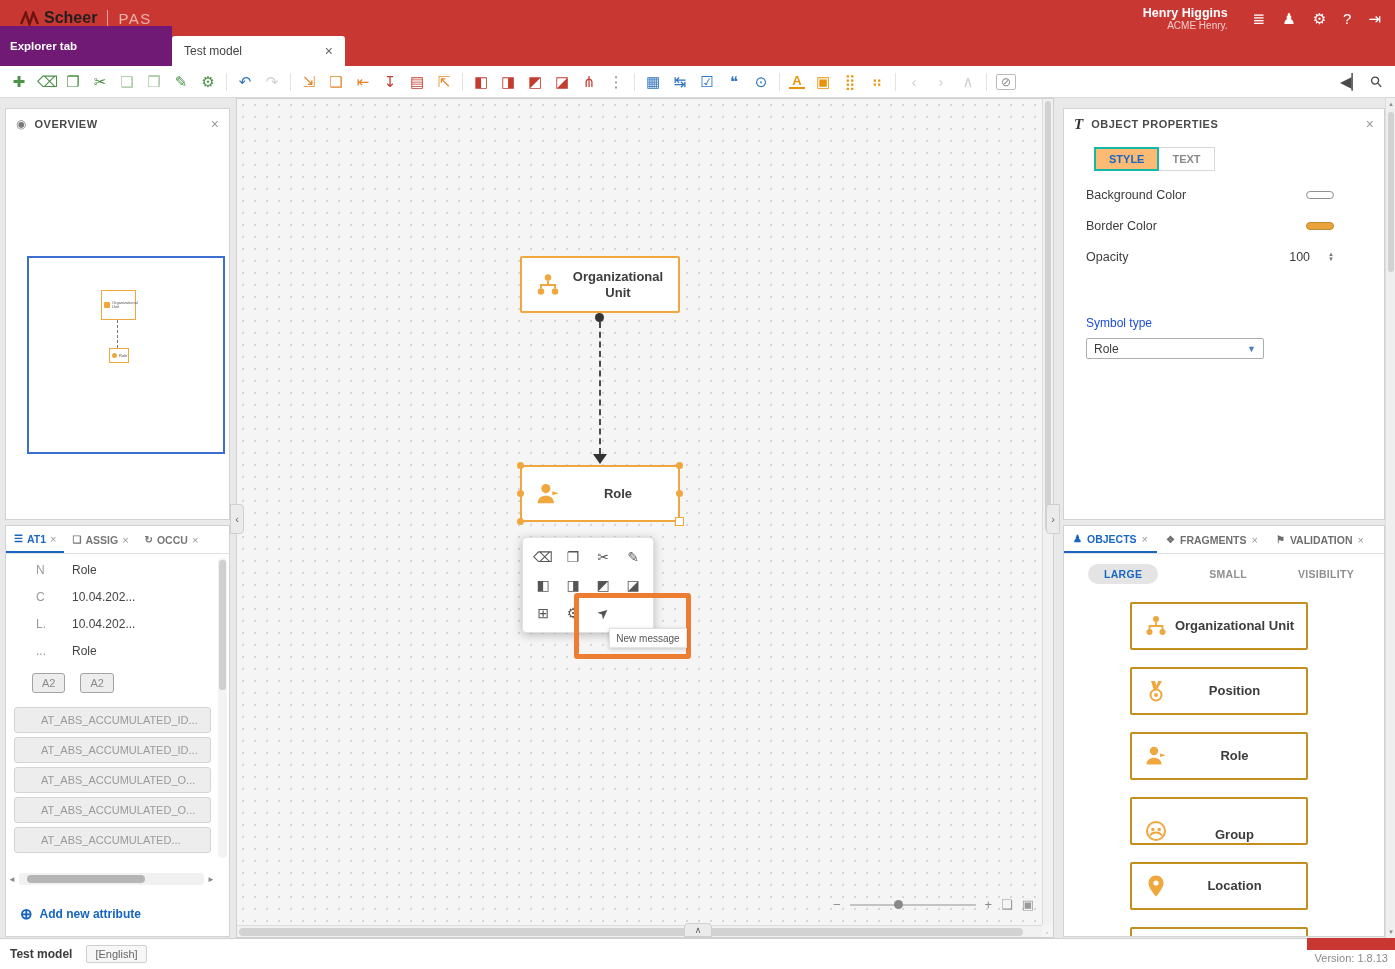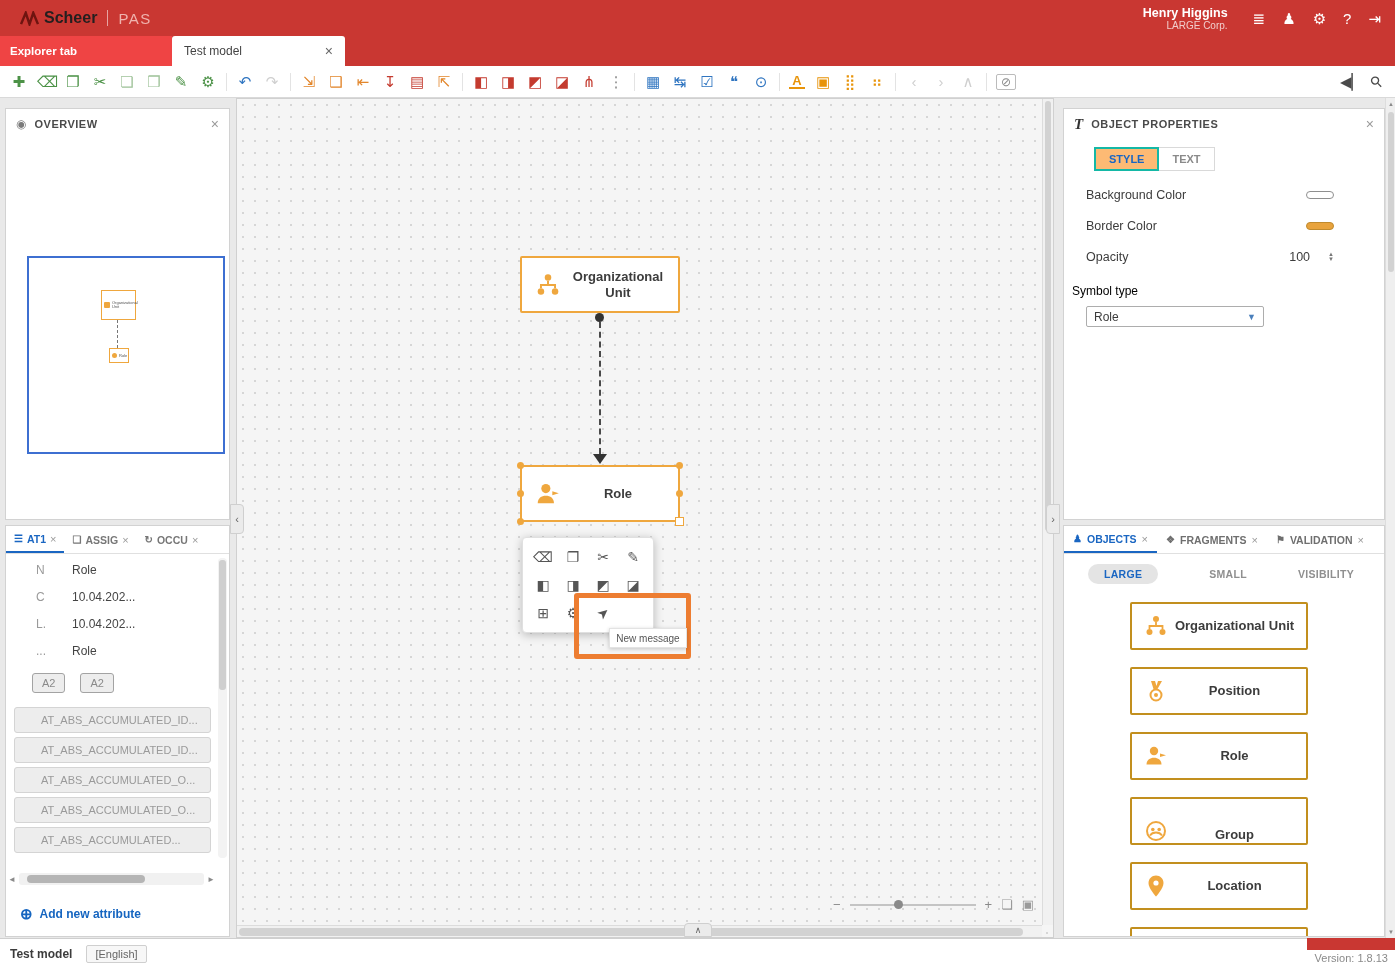--- a/index.html
+++ b/index.html
@@ -15,21 +15,21 @@
   .brand-div { width:1px; height:16px; background:rgba(255,255,255,.55); margin:0 5px; }
   .brand-pas { font-size:15px; color:#efb3ae; letter-spacing:1.5px; }
   .user-area { display:flex; align-items:center; gap:17px; }
   .user-info { text-align:right; margin-right:8px; }
   .user-name { color:#fff; font-weight:bold; font-size:12.5px; }
   .user-org { color:rgba(255,255,255,.75); font-size:10px; }
   .hicon { color:#fff; font-size:15px; line-height:1; cursor:pointer; }
 
   
   .tabbar { position:absolute; left:0; top:36px; width:1395px; height:30px; background:#c93732; display:flex; align-items:flex-end; }
-  .explorer-tab { width:172px; height:30px; background:#ef4444; color:#fff; font-size:11.5px; font-weight:bold;
+  .explorer-tab { width:172px; height:40px; background:#701a75; color:#fff; font-size:11.5px; font-weight:bold;
     display:flex; align-items:center; padding-left:10px; }
   .model-tab { width:173px; height:30px; background:#fff; border-radius:3px 3px 0 0; display:flex; align-items:center;
     justify-content:space-between; padding:0 12px; font-size:12px; color:#444; }
   .model-tab .tclose { color:#666; font-size:14px; }
 
   
   .toolbar { position:absolute; left:0; top:66px; width:1395px; height:32px; background:#fff; border-bottom:1px solid #d9d9d9;
     display:flex; align-items:center; padding:0 10px; gap:9px; }
   .tbi { font-size:15px; line-height:1; width:18px; text-align:center; flex:0 0 auto; cursor:pointer; }
   .tb-sep { width:1px; height:18px; background:#e3e3e3; flex:0 0 auto; }
@@ -129,21 +129,21 @@
   .prop-tabs { display:flex; margin:8px 0 0 30px; }
   .ptab { height:24px; padding:0 13px; display:flex; align-items:center; font-size:11px; font-weight:bold;
     border:2px solid #14b8a6; color:#1a66c2; background:#fdba74; cursor:pointer; }
   .ptab.inactive { border:1px solid #d9d9d9; border-left:none; color:#8a8a8a; background:#fff; }
   .prop-row { display:flex; align-items:center; justify-content:space-between; padding:0 50px 0 22px; margin-top:17px;
     font-size:12.5px; color:#3c3c3c; }
   .swatch { width:28px; height:8px; border-radius:4px; border:1px solid #8f8f8f; background:#fff; cursor:pointer; }
   .swatch.border-c { background:#e8a33d; border-color:#c08a2e; }
   .opacity-right { display:flex; align-items:center; gap:18px; }
   .stepper { display:flex; flex-direction:column; font-size:6px; color:#777; line-height:5px; cursor:pointer; }
-  .symbol-label { padding:0 8px; margin-top:20px; font-size:12px; color:#000000; }
+  .symbol-label { padding:0 22px; margin-top:52px; font-size:12px; color:#1d4ed8; }
   .dropdown { margin:8px 22px 0; width:178px; height:21px; border:1px solid #adadad; border-radius:2px; background:#fff;
     display:flex; align-items:center; justify-content:space-between; padding:0 7px; font-size:12px; color:#3c3c3c; cursor:pointer; }
   .dd-caret { color:#4a7fbb; font-size:9px; }
 
   
   #objects-panel { left:1063px; top:525px; width:322px; height:412px; overflow:hidden; }
   .obj-tabs { height:28px; display:flex; border-bottom:1px solid #e0e0e0; }
   .obj-tab { display:flex; align-items:center; gap:5px; padding:0 9px; font-size:10.5px; font-weight:bold; color:#6f6f6f; cursor:pointer; }
   .obj-tab.active { color:#1a66c2; border-bottom:2px solid #1a66c2; }
   .obj-tab .ticon { font-size:10px; }
@@ -178,21 +178,21 @@
     <svg class="brand-mark" viewBox="0 0 20 16">
       <path d="M1 14 L6 2 L10 14 L14 2 L19 14" fill="none" stroke="#6e1410" stroke-width="2.6"></path>
     </svg>
     <span class="brand-scheer">Scheer</span>
     <span class="brand-div"></span>
     <span class="brand-pas">PAS</span>
   </div>
   <div class="user-area">
     <div class="user-info">
       <div class="user-name">Henry Higgins</div>
-      <div class="user-org">LARGE Corp.</div>
+      <div class="user-org">ACME Henry.</div>
     </div>
     <span class="hicon">≣</span>
     <span class="hicon">♟</span>
     <span class="hicon">⚙</span>
     <span class="hicon">?</span>
     <span class="hicon">⇥</span>
   </div>
 </div>
 
 <div class="tabbar">

